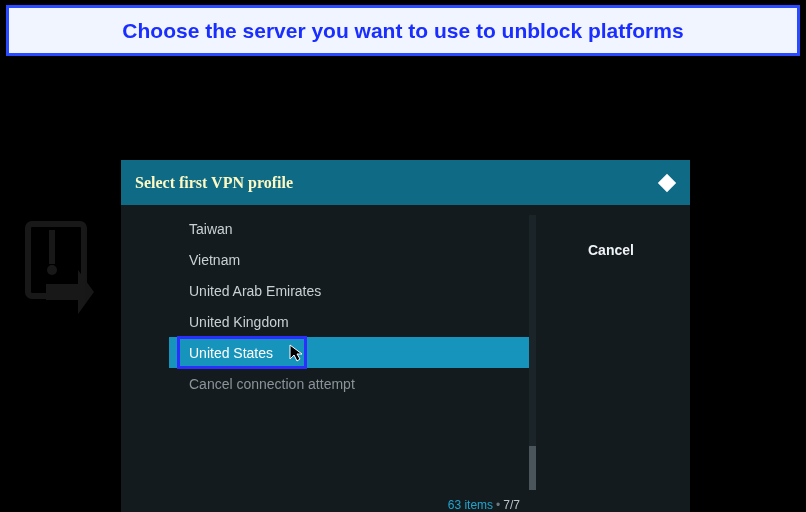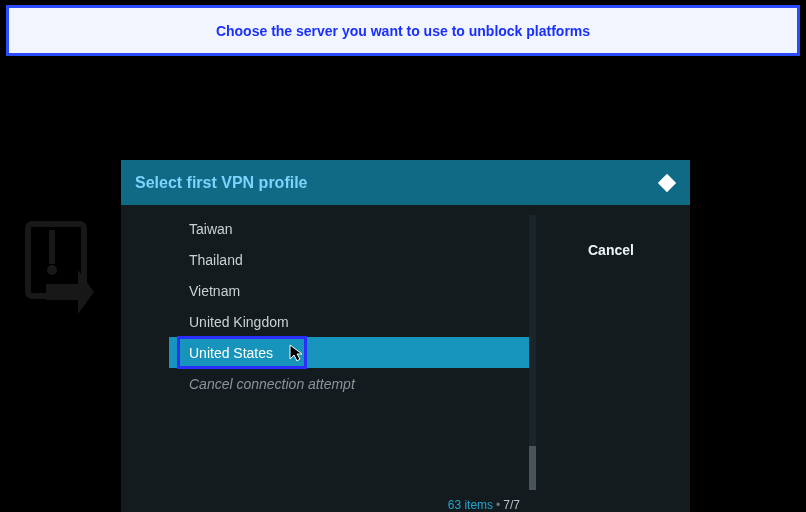--- a/index.html
+++ b/index.html
@@ -10,21 +10,21 @@
     height: 51px;
     background: #f0f5ff;
     border: 3px solid #2a4bff;
     display: flex;
     align-items: center;
     justify-content: center;
   }
   .annotation-text {
     color: #1a2fff;
     font-weight: bold;
-    font-size: 14px;
+    font-size: 21px;
   }
   .backdrop {
     position: absolute;
     top: 60px; left: 2px; right: 2px; bottom: 2px;
     background: #000;
   }
   .bg-icon {
     position: absolute;
     left: 20px; top: 160px;
     width: 80px; height: 100px;
@@ -39,23 +39,24 @@
   }
   .dialog-header {
     height: 45px;
     background: #0f6a86;
     display: flex;
     align-items: center;
     padding: 0 14px;
     position: relative;
   }
   .dialog-title {
-    color: #7dd3fc;
+    color: #fef9c3;
     font-size: 16px;
     font-weight: bold;
+    font-family: Liberation Serif, serif;
   }
   .kodi-logo {
     position: absolute;
     right: 12px;
     top: 50%;
     transform: translateY(-50%);
     width: 22px; height: 22px;
   }
   .dialog-body {
     position: absolute;
@@ -83,21 +84,20 @@
     color: #fff;
   }
   .highlight-box {
     position: absolute;
     left: 8px; top: -1px;
     width: 130px; height: 33px;
     border: 3px solid #2a2fff;
     pointer-events: none;
   }
   .list-item.italic {
-    font-style: italic;
     color: #8a9499;
   }
   .scrollbar-track {
     position: absolute;
     right: 0; top: 10px; bottom: 28px;
     width: 7px;
     background: #1b2429;
   }
   .scrollbar-thumb {
     position: absolute;
@@ -167,24 +167,24 @@
     </div>
 
     <div class="dialog-body">
       <div class="list-area">
 
         <div id="list-container">
             <div class="list-item">
               <span>Taiwan</span>
             </div>
             <div class="list-item">
-              <span>Thailand</span>
-            </div>
-            <div class="list-item">
               <span>Vietnam</span>
+            </div>
+            <div class="list-item">
+              <span>United Arab Emirates</span>
             </div>
             <div class="list-item">
               <span>United Kingdom</span>
             </div>
             <div class="list-item highlighted">
               <span>United States</span>
               <div class="highlight-box"></div>
               <span class="cursor" style="left: 118px; top: 6px;"><svg viewBox="0 0 20 20">
                   <path d="M3 2 L3 16 L7 12 L10 18 L13 16 L10 11 L15 11 Z" fill="#000" stroke="#fff" stroke-width="1"></path>
                 </svg></span>

